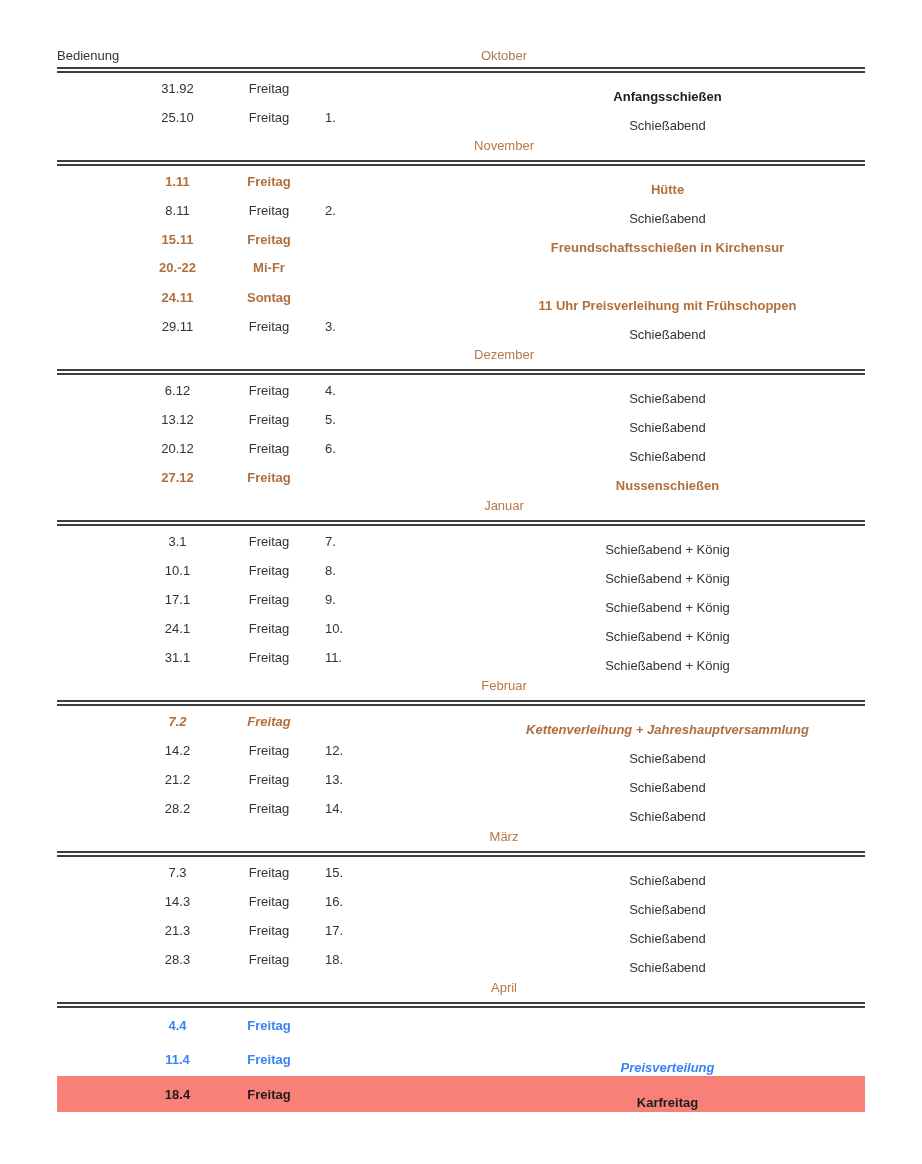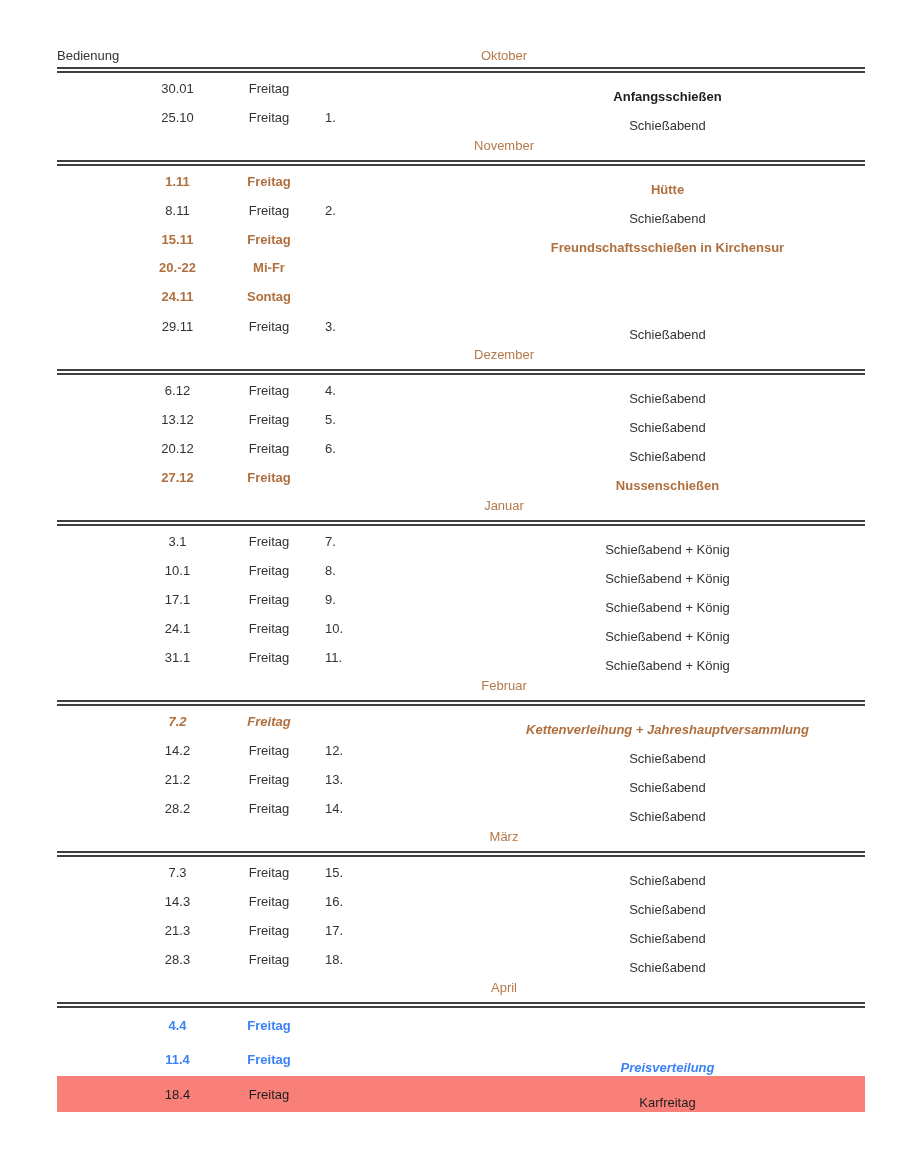--- a/index.html
+++ b/index.html
@@ -50,35 +50,35 @@
     color: #b06f3e; font-weight: bold;
   }
   .v-special-italic .c-date, .v-special-italic .c-day, .v-special-italic .c-event {
     color: #b06f3e; font-weight: bold; font-style: italic;
   }
   .v-finale { height: 34px; }
   .v-finale .c-date, .v-finale .c-day, .v-finale .c-event {
     color: #3b82f6; font-weight: bold;
   }
   .v-finale .c-event { font-style: italic; }
-  .v-holiday { height: 36px; background: #f98078; }
+  .v-holiday { height: 36px; background: #f98078; font-weight: bold; }
   .v-holiday .c-date, .v-holiday .c-day, .v-holiday .c-event { color: #1d1d1d; }
 </style>
 </head>
 <body>
 
 <div class="page">
   <div class="schedule">
     <div class="row header-row">
       <div class="cell c-bedienung">Bedienung</div>
       <div class="cell c-month-hdr">Oktober</div>
     </div>
 
   <div class="row event-row v-opening">
-        <div class="cell c-date">30.01</div>
+        <div class="cell c-date">31.92</div>
         <div class="cell c-day">Freitag</div>
         <div class="cell c-num"></div>
         <div class="cell c-event">Anfangsschießen</div>
       </div>
       <div class="row event-row v-normal">
         <div class="cell c-date">25.10</div>
         <div class="cell c-day">Freitag</div>
         <div class="cell c-num">1.</div>
         <div class="cell c-event">Schießabend</div>
       </div>
@@ -105,20 +105,21 @@
       </div>
       <div class="row event-row v-special">
         <div class="cell c-date">20.-22</div>
         <div class="cell c-day">Mi-Fr</div>
         <div class="cell c-num"></div>
       </div>
       <div class="row event-row v-special">
         <div class="cell c-date">24.11</div>
         <div class="cell c-day">Sontag</div>
         <div class="cell c-num"></div>
+        <div class="cell c-event">11 Uhr Preisverleihung mit Frühschoppen</div>
       </div>
       <div class="row event-row v-normal">
         <div class="cell c-date">29.11</div>
         <div class="cell c-day">Freitag</div>
         <div class="cell c-num">3.</div>
         <div class="cell c-event">Schießabend</div>
       </div>
       <div class="row month-row">
         <div class="cell c-month-hdr">Dezember</div>
       </div>

